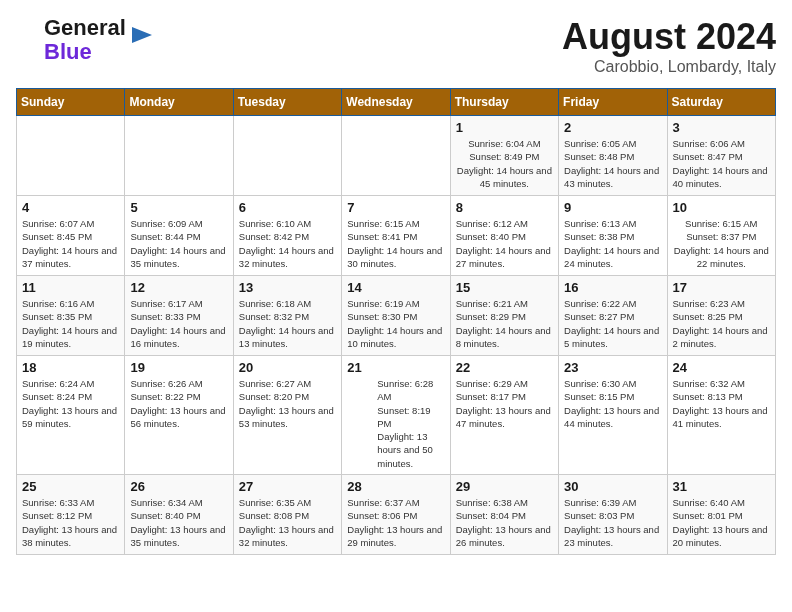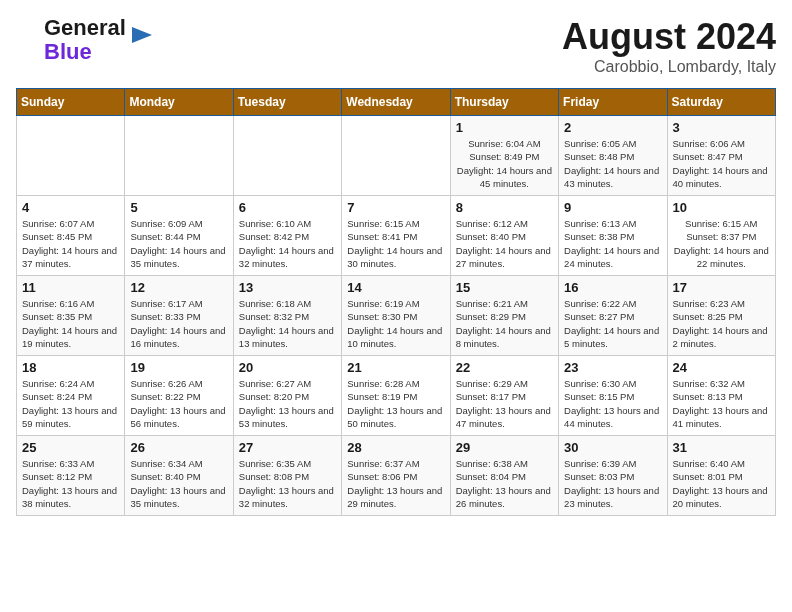--- a/index.html
+++ b/index.html
@@ -246,21 +246,21 @@
 Daylight: 13 hours and 56 minutes.</div>
         </td>
         <td>
           <span class="day-num">20</span>
           <div class="day-info" style="white-space: pre-line;">Sunrise: 6:27 AM
 Sunset: 8:20 PM
 Daylight: 13 hours and 53 minutes.</div>
         </td>
         <td>
           <span class="day-num">21</span>
-          <div class="day-info" style="white-space: pre-line;">Sunrise: 6:28 AM
+          <div class="day-info" style="white-space: pre-line; margin-left: 30px;">Sunrise: 6:28 AM
 Sunset: 8:19 PM
 Daylight: 13 hours and 50 minutes.</div>
         </td>
         <td>
           <span class="day-num">22</span>
           <div class="day-info" style="white-space: pre-line;">Sunrise: 6:29 AM
 Sunset: 8:17 PM
 Daylight: 13 hours and 47 minutes.</div>
         </td>
         <td>

